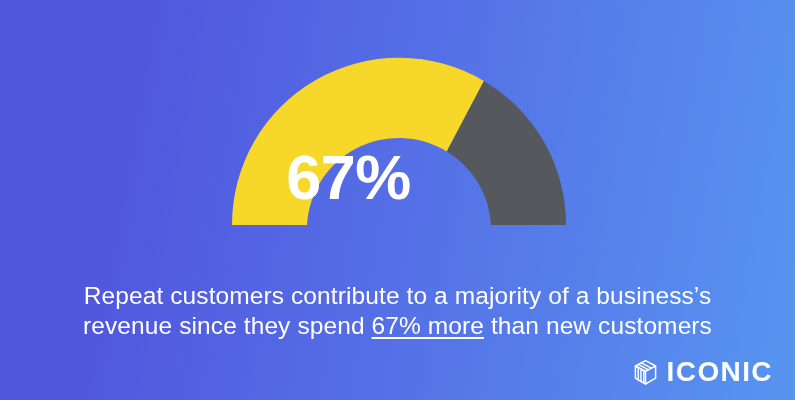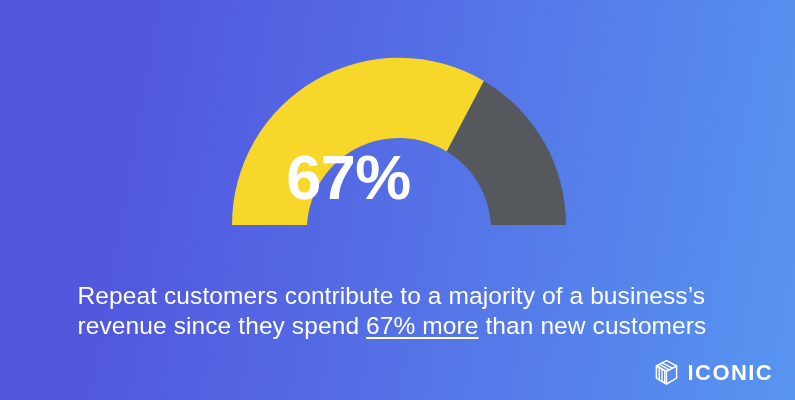--- a/index.html
+++ b/index.html
@@ -52,20 +52,21 @@
     line-height: 1;
   }
 
   
   .caption {
     position: absolute;
     left: 50%;
     transform: translateX(-50%);
     top: 256px;
     width: 640px;
+    text-align: center;
     color: #ffffff;
     font-family: "Liberation Sans", sans-serif;
     font-size: 24.5px;
     font-weight: 400;
     line-height: 30px;
     letter-spacing: 0.1px;
   }
   .caption .hl {
     text-decoration: underline;
     text-underline-offset: 3px;
@@ -81,21 +82,21 @@
     gap: 9px;
   }
   .logo-mark {
     display: block;
     width: 25px;
     height: 27px;
   }
   .logo-text {
     color: #ffffff;
     font-family: "Liberation Sans", sans-serif;
-    font-size: 22px;
+    font-size: 28px;
     font-weight: 700;
     letter-spacing: 1.4px;
     line-height: 1;
   }
 </style>
 </head>
 <body>
 
 <div class="infographic">
 

